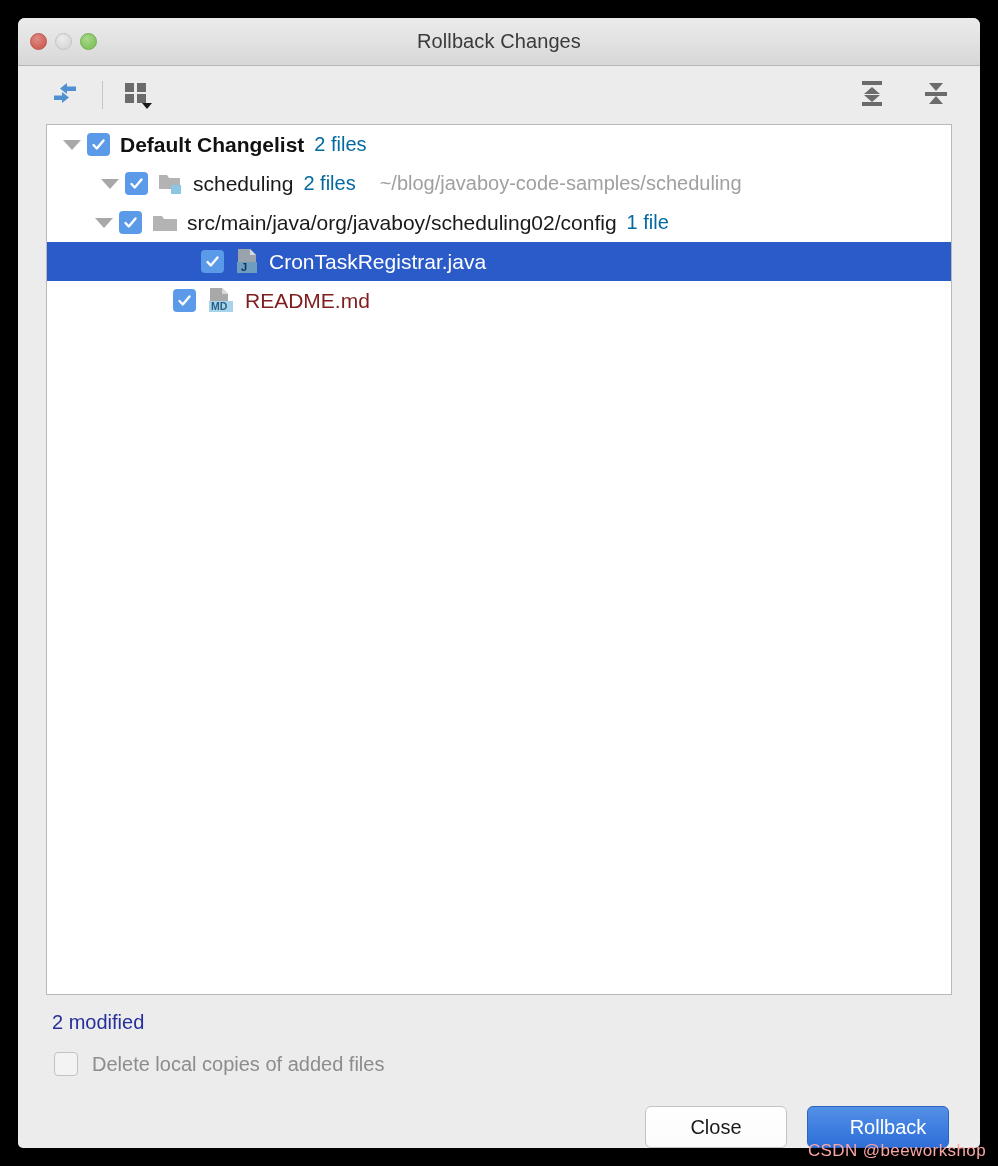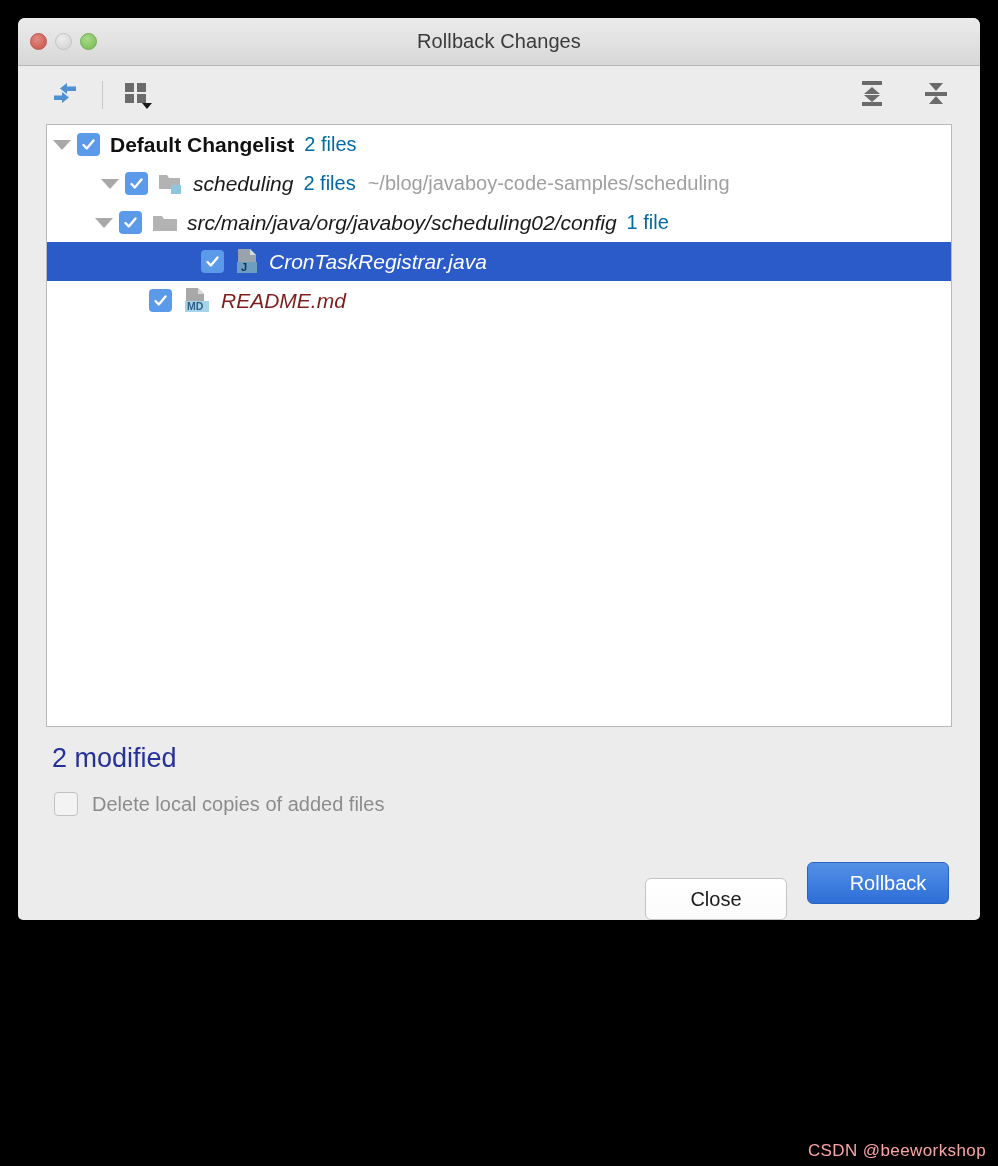--- a/index.html
+++ b/index.html
@@ -13,21 +13,21 @@
     font-family: "Liberation Sans", sans-serif;
     overflow: hidden;
   }
 
   
   #window {
     position: absolute;
     left: 18px;
     top: 18px;
     width: 962px;
-    height: 902px;
+    height: 1130px;
     background: #ececec;
     border-radius: 7px 7px 5px 5px;
     box-shadow: 0 2px 14px rgba(0,0,0,0.55);
     overflow: hidden;
     display: flex;
     flex-direction: column;
   }
 
   
   #titlebar {
@@ -122,33 +122,33 @@
     flex: 0 0 auto;
     display: flex; align-items: center; justify-content: center;
     margin-right: 10px;
   }
   .cb svg { display: block; }
 
   .icon-slot { flex: 0 0 auto; margin-right: 9px; display: flex; align-items: center; }
 
   .label-bold  { font-weight: bold; color: #111; }
   .meta        { color: #0369a1; margin-left: 10px; font-size: 20px; }
-  .path        { color: #a0a0a0; margin-left: 12px; font-size: 20px; }
-  .fname       { color: #1a1a1a; font-style: italic; }
+  .path        { color: #a0a0a0; margin-left: 24px; font-size: 20px; }
+  .fname       { color: #1a1a1a; }
   .fname.blue  { color: #7f1d1d; }
 
   
   #bottom {
     flex: 0 0 auto;
     padding: 0 28px;
     box-sizing: border-box;
   }
   #modified-line {
     color: #26309a;
-    font-size: 27px;
+    font-size: 20px;
     padding: 16px 0 0 6px;
   }
   #delete-row {
     display: flex;
     align-items: center;
     padding: 18px 0 0 8px;
   }
   #delete-cb {
     width: 22px; height: 22px;
     border: 1px solid #c2c2c2;
@@ -176,21 +176,20 @@
     display: flex;
     align-items: center;
     justify-content: center;
     box-sizing: border-box;
     cursor: default;
   }
   .btn.secondary {
     background: linear-gradient(to bottom, #ffffff, #fbfbfb);
     border: 1px solid #c3c3c3;
     color: #1a1a1a;
-    margin-top: 32px;
   }
   .btn.primary {
     background: linear-gradient(to bottom, #5590e6 0%, #3f7fe0 50%, #2f6fd6 100%);
     border: 1px solid #2a63c0;
     color: #ffffff;
     padding-left: 20px;
   }
 
   
   #watermark {
@@ -262,21 +261,21 @@
             <polygon points="8,5 22,5 15,13" fill="#6b6b6b"></polygon>
             <rect x="4" y="14" width="22" height="4" fill="#6b6b6b"></rect>
             <polygon points="8,26 22,26 15,18" fill="#6b6b6b"></polygon>
           </svg>
         </span>
       </div>
     </div>
   </div>
 
   <div id="tree-panel">
-      <div class="row" style="">
+      <div class="row" style="padding-left: 10px;">
         <div class="twisty-slot">
           <div class="twisty"></div>
         </div>
         <div class="cb">
           <svg width="17" height="17" viewBox="0 0 17 17">
             <path d="M3.5 9 L6.8 12.5 L13.5 4.5" fill="none" stroke="#fff" stroke-width="2.4" stroke-linecap="round" stroke-linejoin="round"></path>
           </svg>
         </div>
         <span class="icon-slot" style="margin-right: 0px;"></span>
         <span class="label-bold">Default Changelist</span>
@@ -328,21 +327,21 @@
         <span class="icon-slot">
           <svg width="26" height="27" viewBox="0 0 26 27">
             <path d="M4 1 L16 1 L22 7 L22 14 L4 14 Z" fill="#9aa3ad"></path>
             <polygon points="16,1 16,7 22,7" fill="#d3d8dd"></polygon>
             <rect x="3" y="14" width="20" height="11" fill="#6d9dc0"></rect>
             <text x="7" y="23" font-family="Liberation Sans, sans-serif" font-size="11" font-weight="bold" fill="#11325a">J</text>
           </svg>
         </span>
         <span class="fname">CronTaskRegistrar.java</span>
       </div>
-      <div class="row" style="padding-left: 72px;">
+      <div class="row" style="padding-left: 96px;">
         <div class="twisty-slot"></div>
         <div class="cb">
           <svg width="17" height="17" viewBox="0 0 17 17">
             <path d="M3.5 9 L6.8 12.5 L13.5 4.5" fill="none" stroke="#fff" stroke-width="2.4" stroke-linecap="round" stroke-linejoin="round"></path>
           </svg>
         </div>
         <span class="icon-slot">
           <svg width="30" height="27" viewBox="0 0 30 27">
             <path d="M4 1 L16 1 L22 7 L22 14 L4 14 Z" fill="#a8a8a8"></path>
             <polygon points="16,1 16,7 22,7" fill="#d8d8d8"></polygon>

